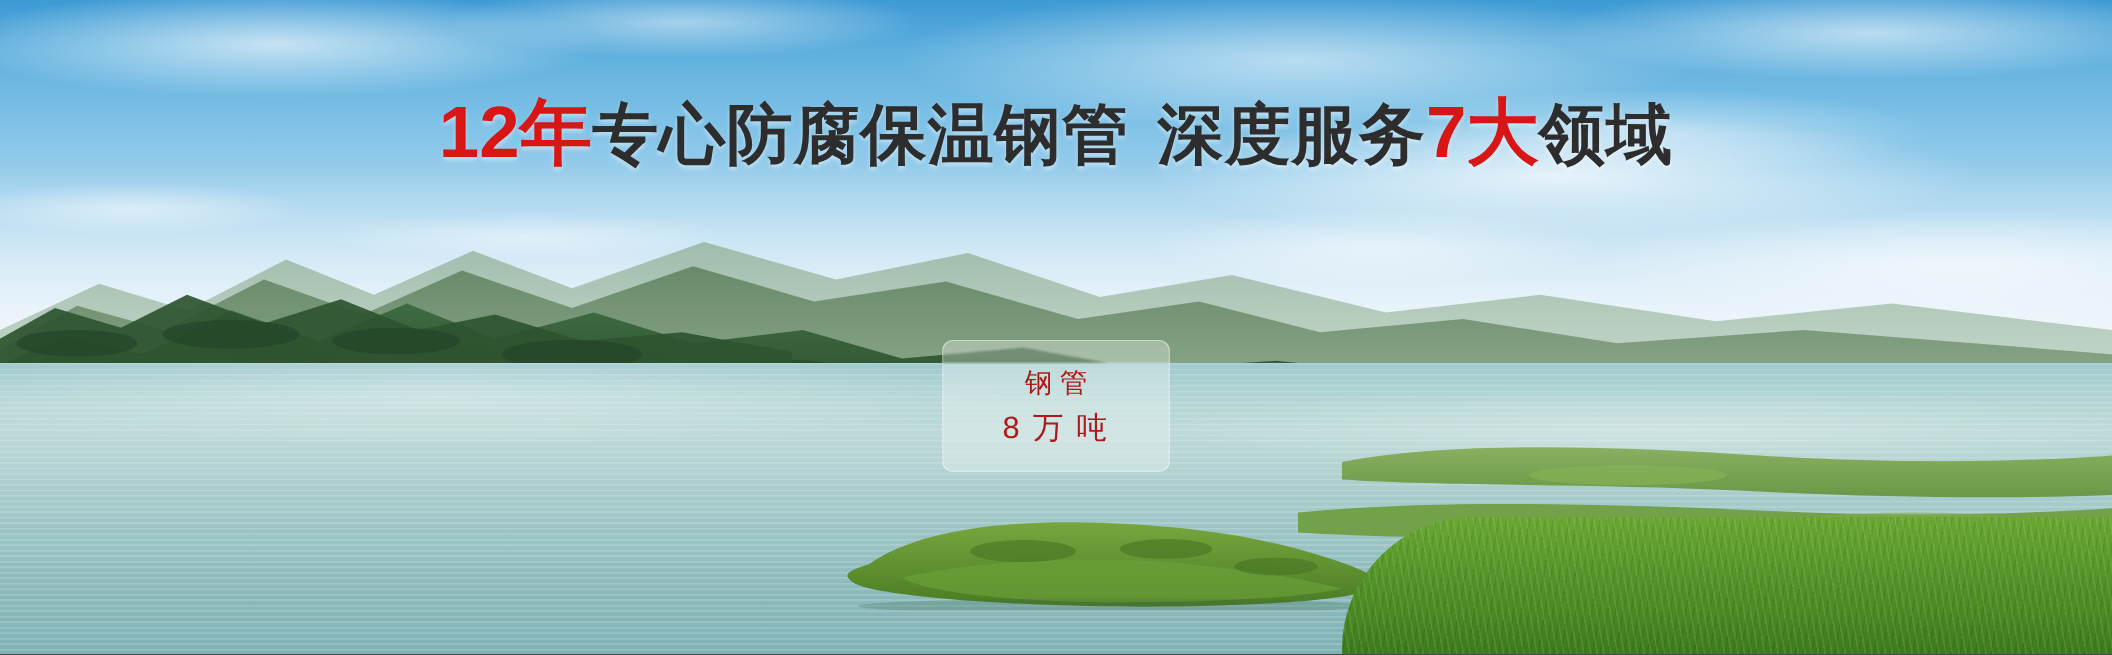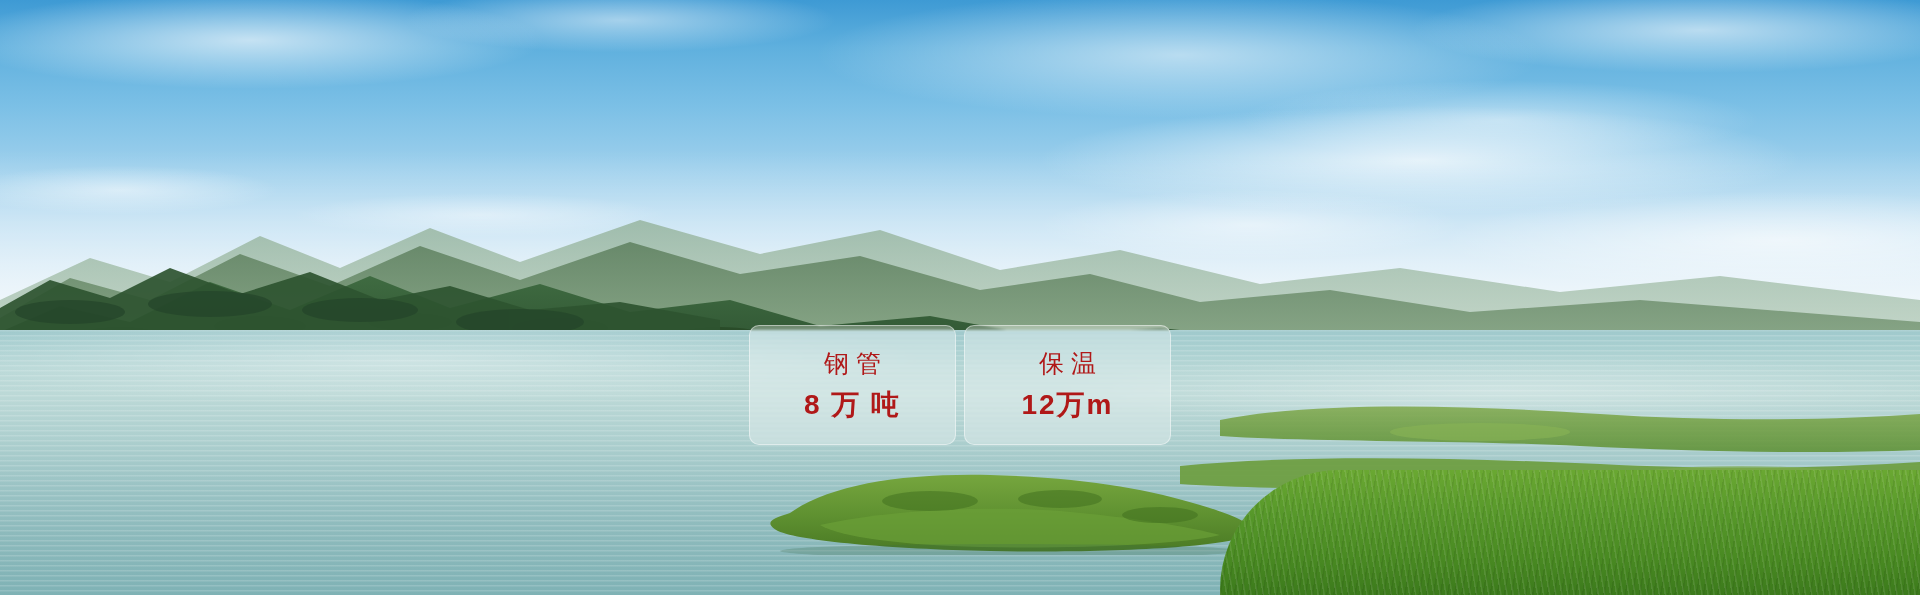--- a/index.html
+++ b/index.html
@@ -196,21 +196,21 @@
   }
   .subtitle-pill .sub-gap {
     display: inline-block;
     width: 16px;
   }
 
   
   .cards {
     position: absolute;
     left: 50%;
-    top: 325px;
+    top: 309px;
     transform: translateX(-50%);
     display: flex;
     gap: 8px;
   }
   .card {
     width: 205px;
     height: 118px;
     border-radius: 10px;
     background: rgba(255,255,255,.30);
     border: 1px solid rgba(255,255,255,.45);
@@ -225,21 +225,21 @@
     font-size: 25px;
     color: #b01818;
     letter-spacing: 7px;
     text-indent: 7px;
     font-weight: normal;
   }
   .card-value {
     font-size: 28px;
     color: #b01818;
     letter-spacing: 2px;
-    font-weight: bold;
+    font-weight: normal;
     text-align: center;
   }
   .card-value sup {
     font-size: 17px;
     vertical-align: super;
     letter-spacing: 0;
   }
 </style>
 </head>
 <body>
@@ -336,31 +336,30 @@
       <ellipse cx="250" cy="86" rx="230" ry="7" fill="#3a6a4c" opacity="0.25"></ellipse>
     </svg>
   </div>
 
   <div class="fg-grass">
     <div class="fg-grass-tex"></div>
   </div>
 
   <div class="content">
 
+    <div class="headline">
+      <span class="hl-red">12年</span><span>专心防腐保温钢管</span><span class="hl-gap"></span><span>深度服务</span><span class="hl-red">7大</span><span>领域</span>
+    </div>
 
 
     <div class="cards">
 
       <div class="card">
         <div class="card-title">钢管</div>
         <div class="card-value"><span>8 万 吨</span></div>
       </div>
 
 
-      <div class="card">
-        <div class="card-title">保温</div>
-        <div class="card-value"><span>12万m</span></div>
-      </div>
 
     </div>
 
   </div>
 </div>
 
 </body></html>

